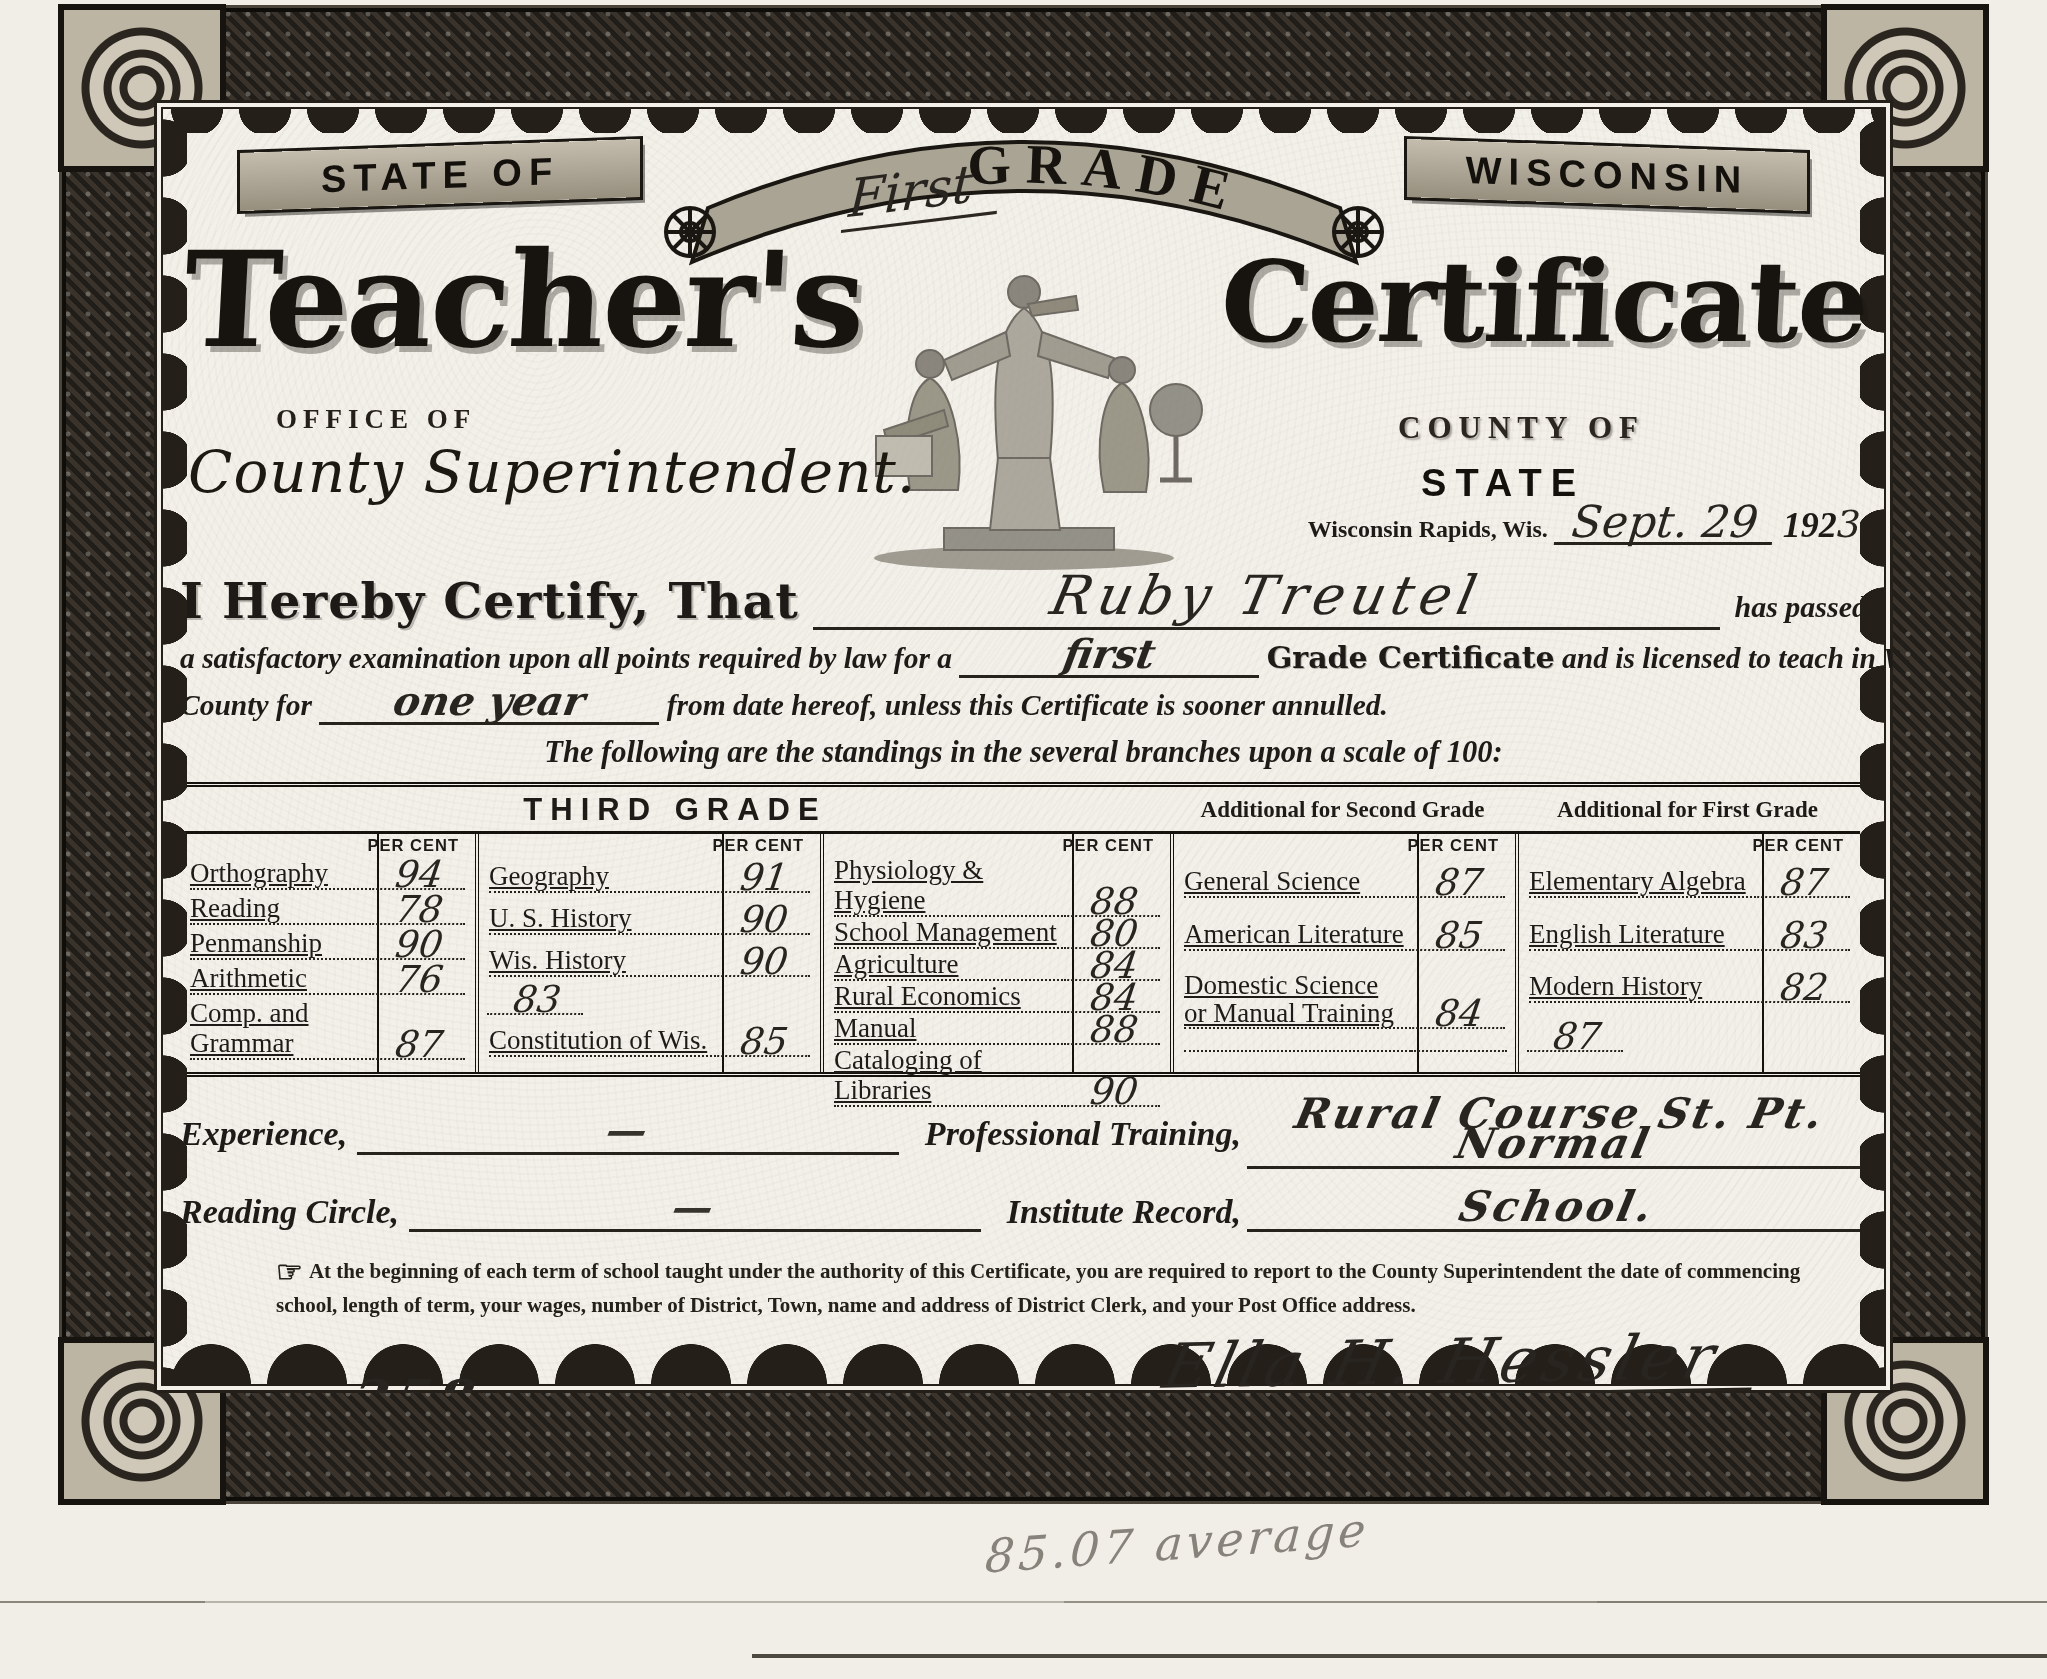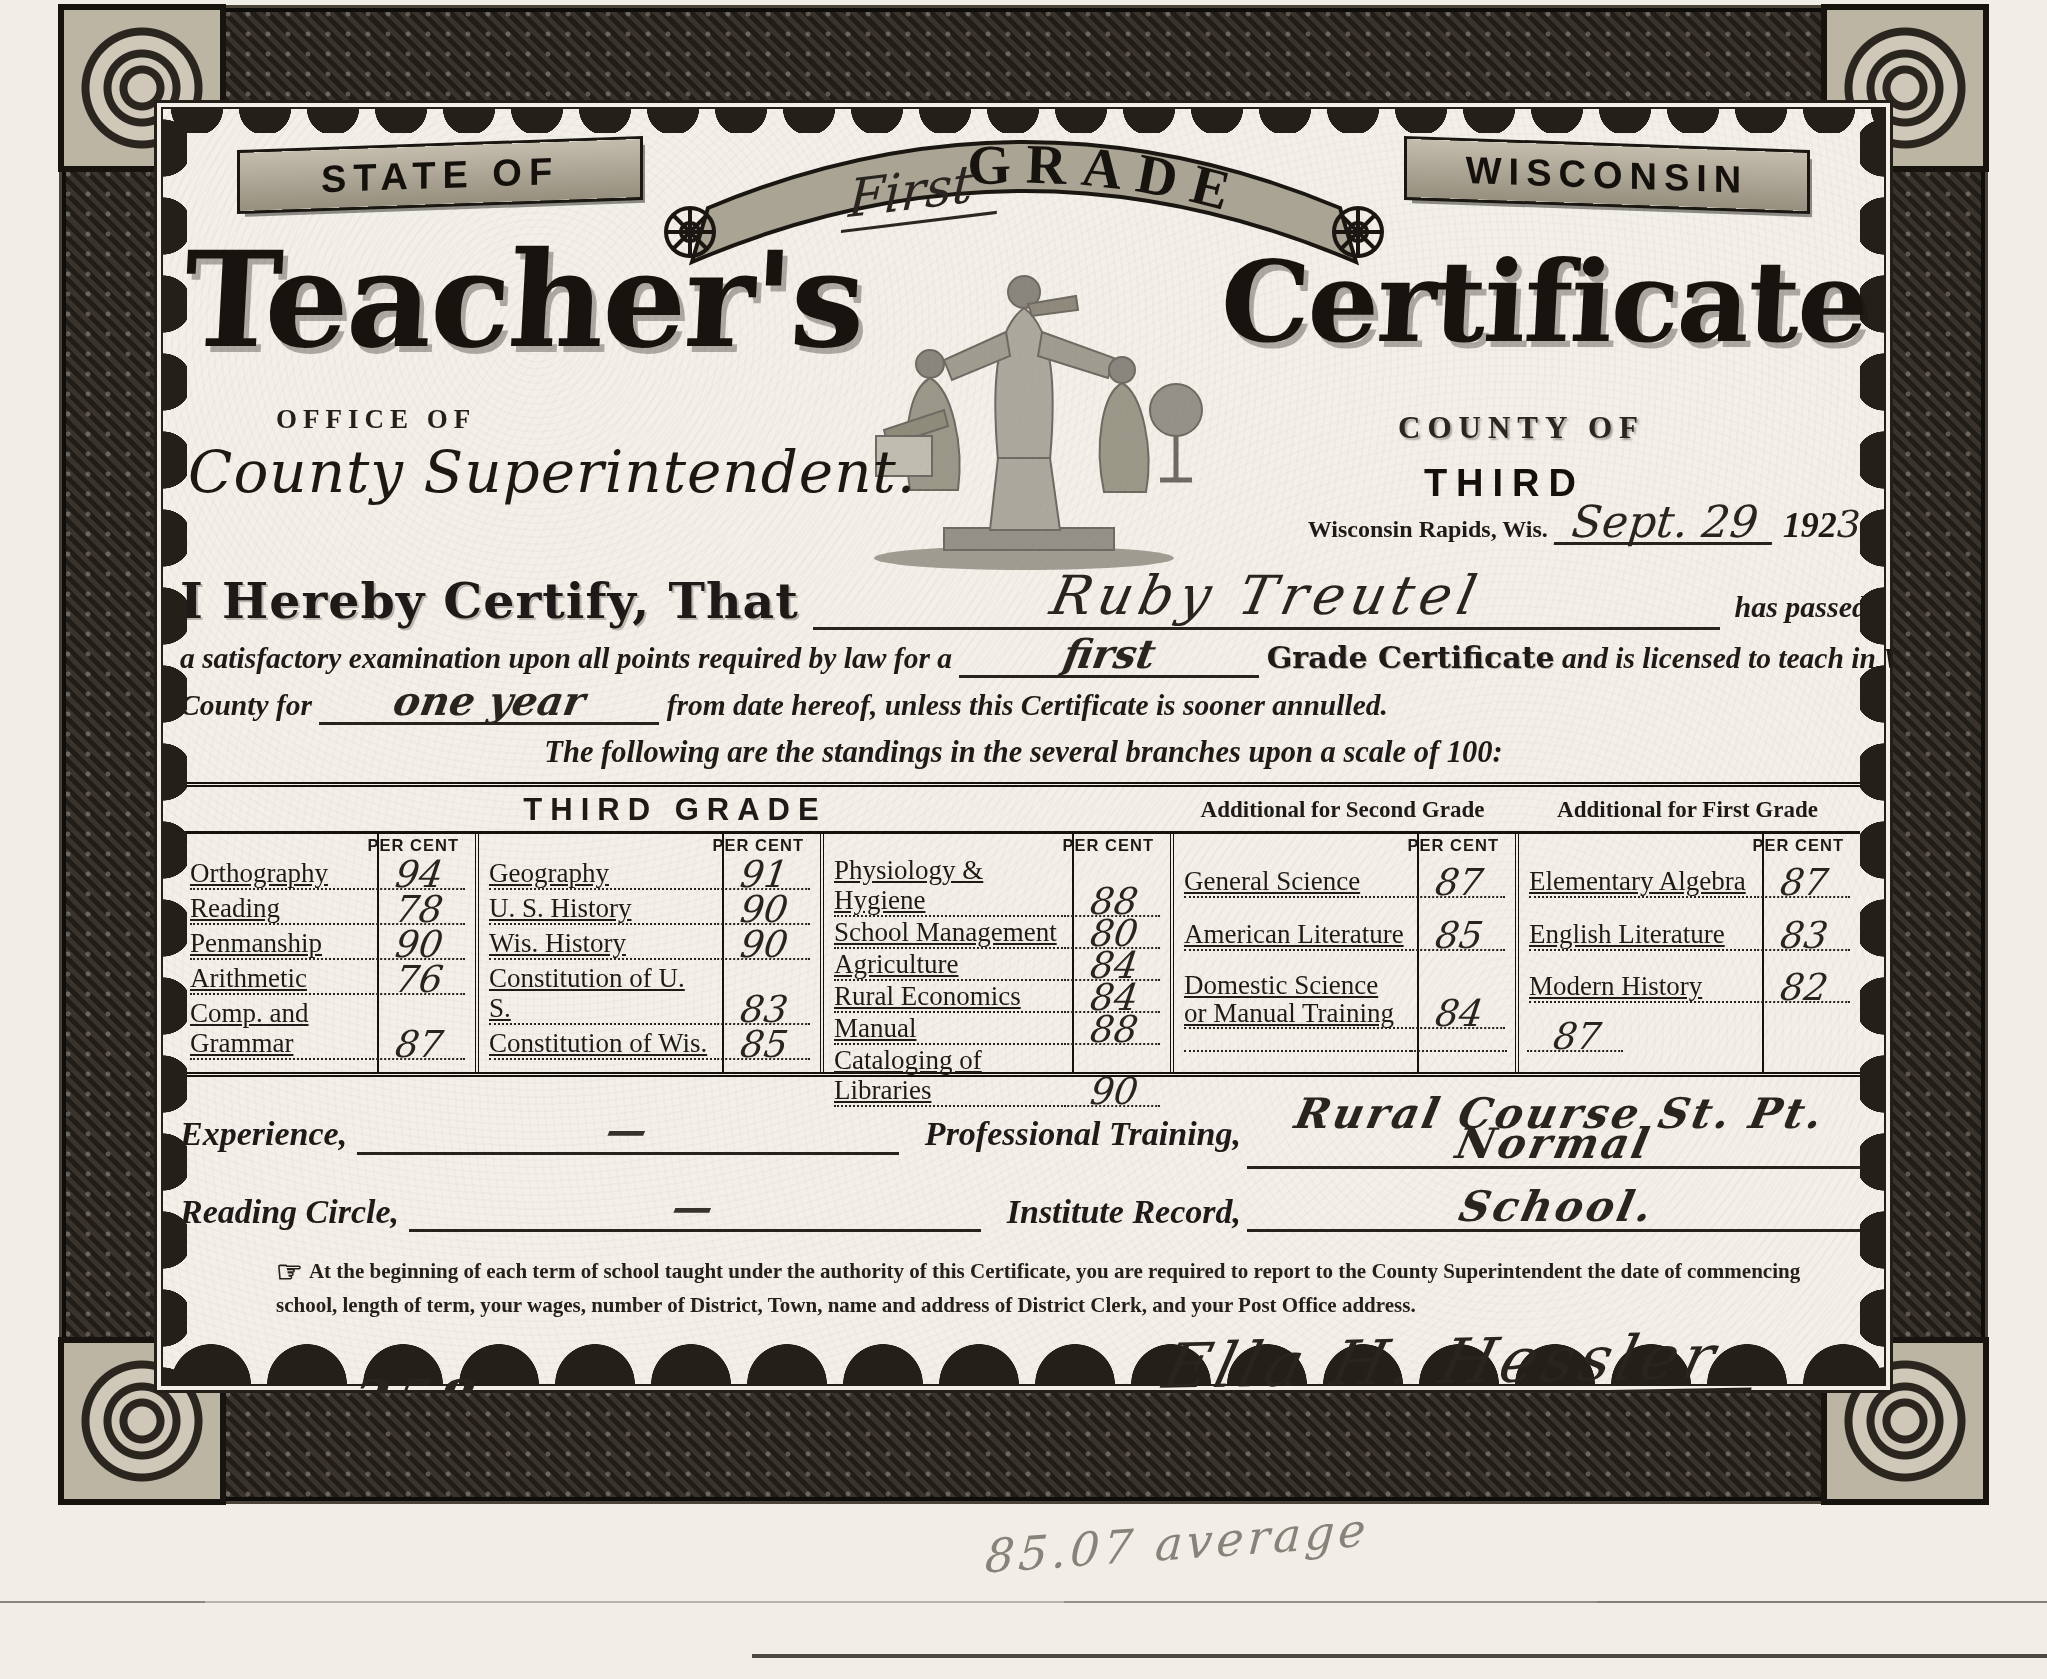--- a/index.html
+++ b/index.html
@@ -177,21 +177,21 @@
           </svg>
         </div>
         <div class="blackletter t-left">Teacher's</div>
         <div class="blackletter t-right">Certificate</div>
       </div>
 
       <div class="subs">
         <div class="office">OFFICE OF</div>
         <div class="countysup">County Superintendent.</div>
         <div class="countyof">COUNTY OF</div>
-        <div class="wood">THIRD</div>
+        <div class="wood">STATE</div>
         <div class="dateline">
           <span class="place">Wisconsin Rapids, Wis.</span>
           <span class="dt hand">Sept. 29</span>
           <span class="yr">192</span><span class="yw hand">3</span>
         </div>
       </div>
 
       <div class="certify">
         <div class="cl1">
           <span class="lead">I Hereby Certify, That</span>
@@ -254,21 +254,20 @@
               </div>
             <div class="trow">
                 <span class="tlabel">U. S. History</span>
                 <span class="tval hand">90</span>
               </div>
             <div class="trow">
                 <span class="tlabel">Wis. History</span>
                 <span class="tval hand">90</span>
               </div>
             <div class="trow">
-                <span class="tlabel">Constitution of U. S.</span>
                 <span class="tval hand">83</span>
               </div>
             <div class="trow">
                 <span class="tlabel">Constitution of Wis.</span>
                 <span class="tval hand">85</span>
               </div>
           </div>
         </div>
 
         <div class="gcol sep">

